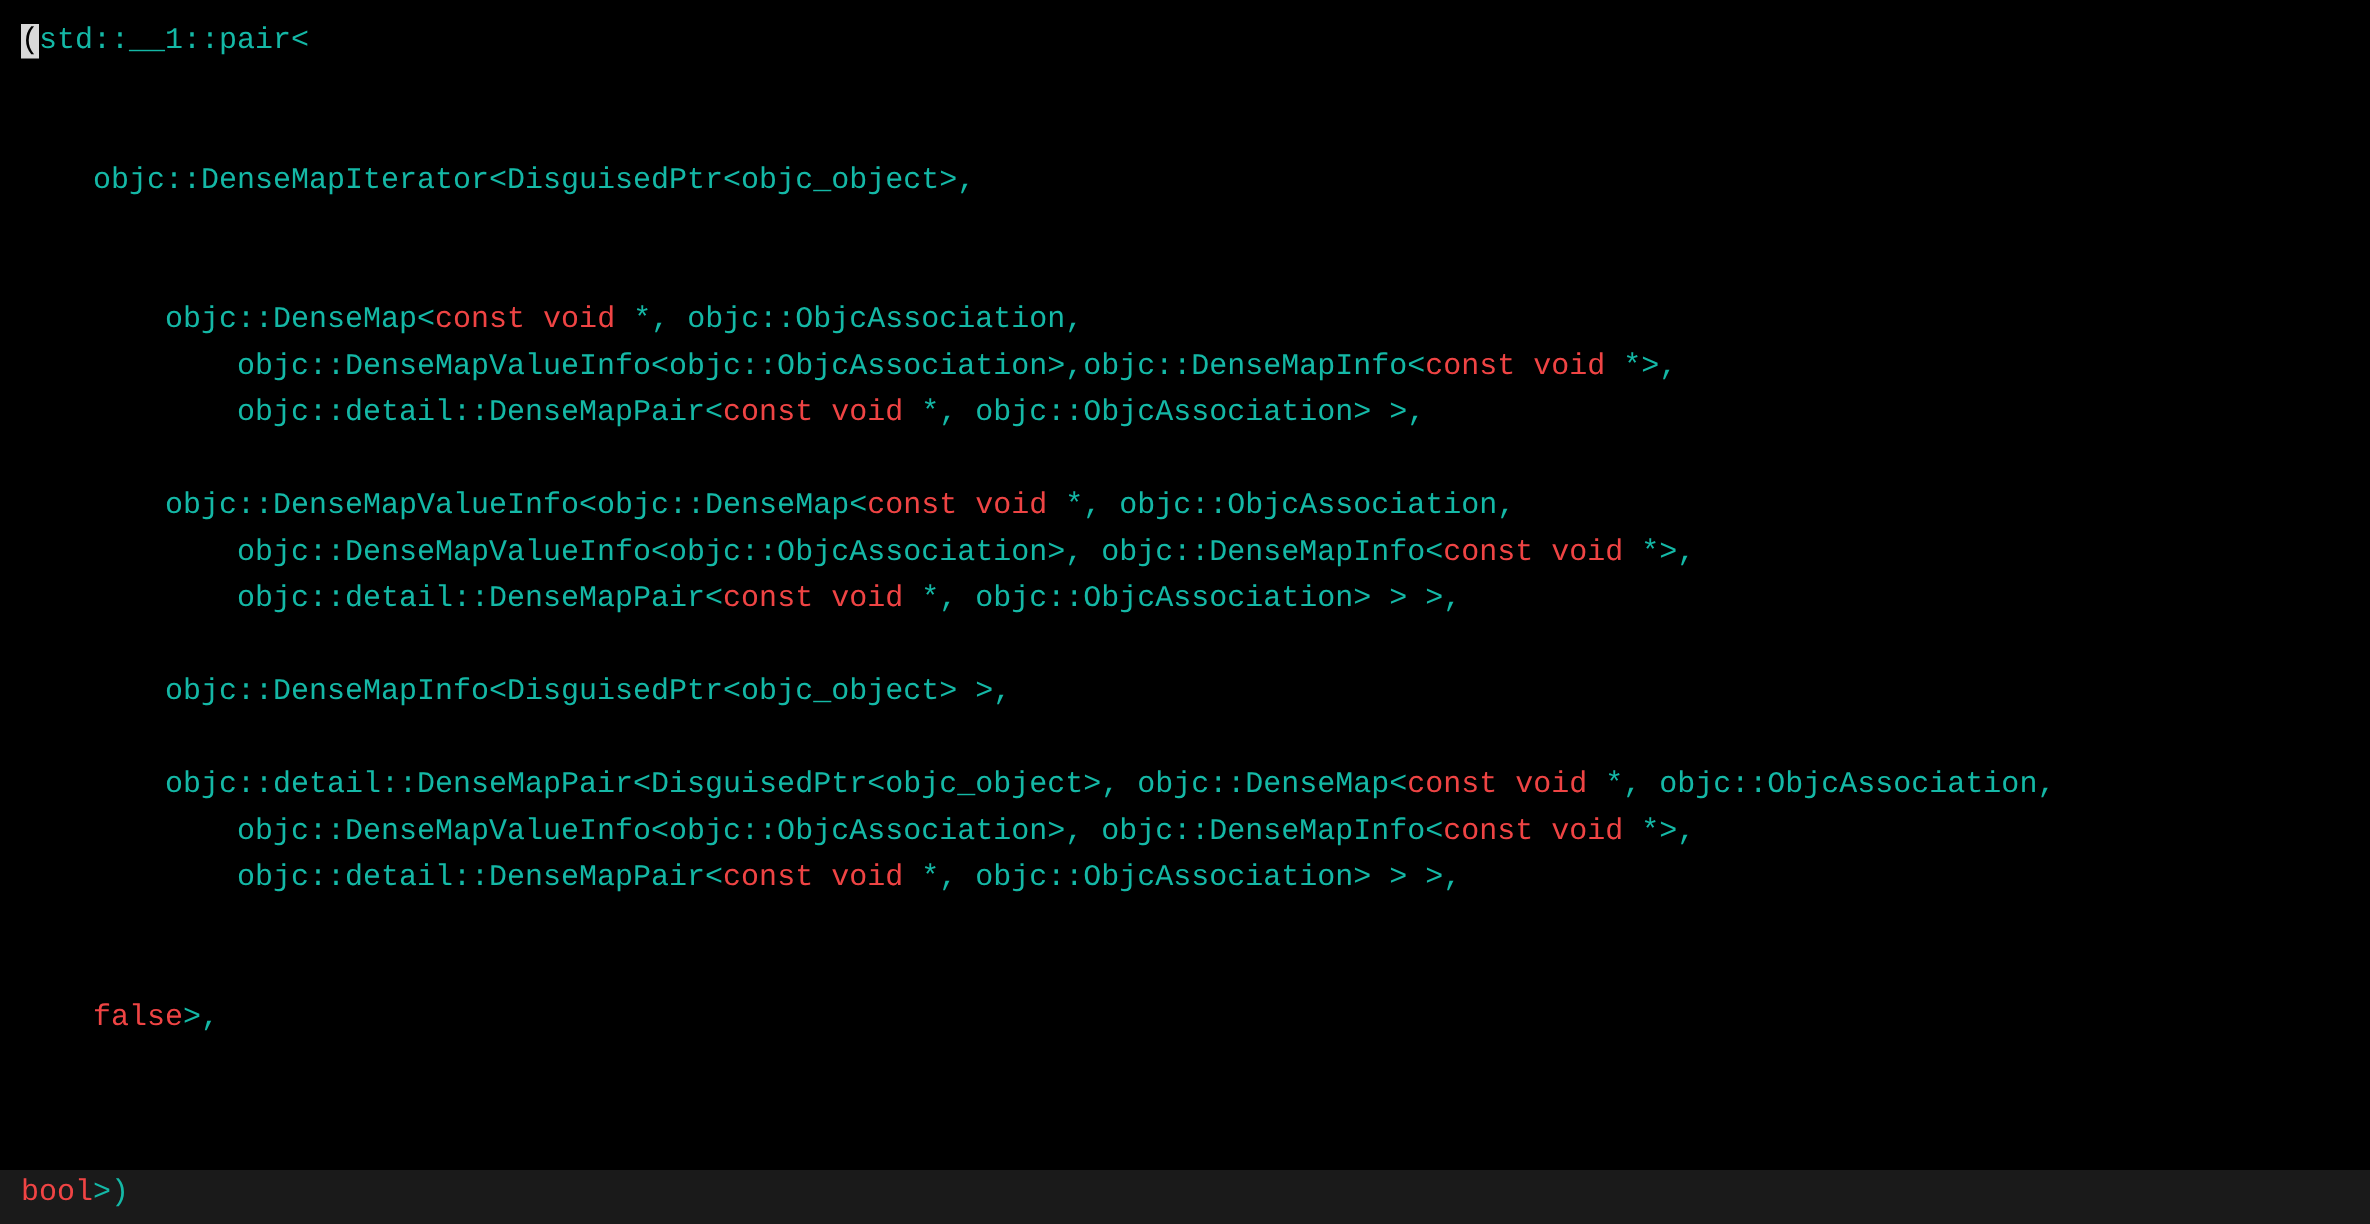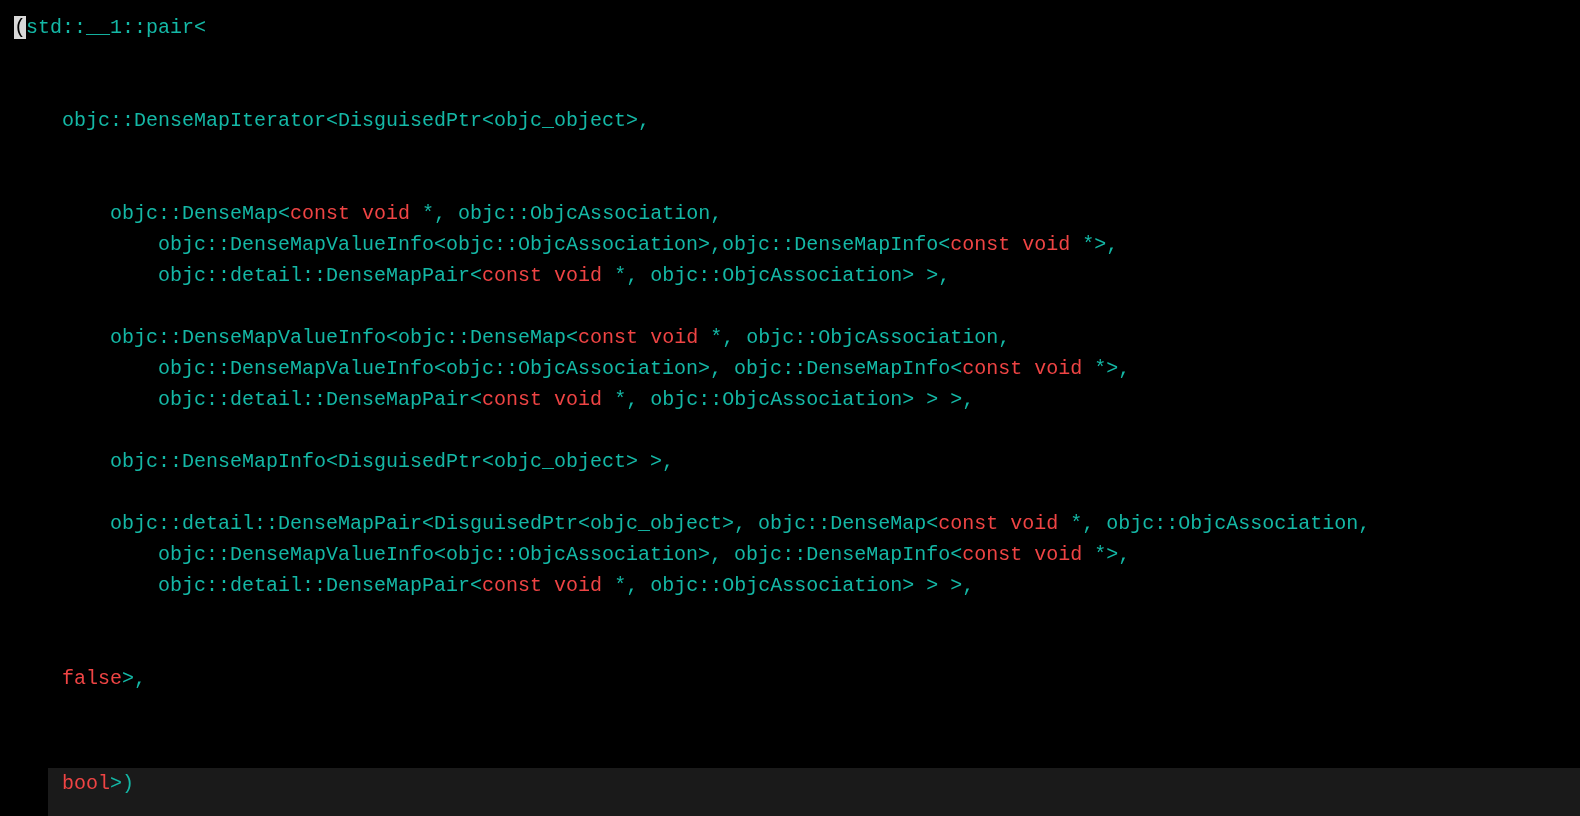--- a/index.html
+++ b/index.html
@@ -25,30 +25,29 @@
   .pn   { color: #14b8a6; }  
   .cursor {
     background: rgba(255,255,255,0.85);
     color: #000;
   }
   .status-bar {
     position: absolute;
     left: 0;
     right: 0;
     bottom: 0;
-    height: 48px;
+    height: 36px;
     background: #1a1a1a;
     color: #f0f0f0;
     padding: 2px 14px;
     box-sizing: border-box;
     font-family: inherit;
     font-size: 20px;
     line-height: 28px;
     white-space: pre;
-    margin-left: 48px;
   }
 </style>
 </head>
 <body>
 
 <div class="code-area"><span><span class="cursor">(</span><span class="pn">std::__1::pair&lt;</span></span>
 <span></span>
 <span></span>
 <span class="pn">    objc::DenseMapIterator&lt;DisguisedPtr&lt;objc_object&gt;,</span>
 <span></span>

